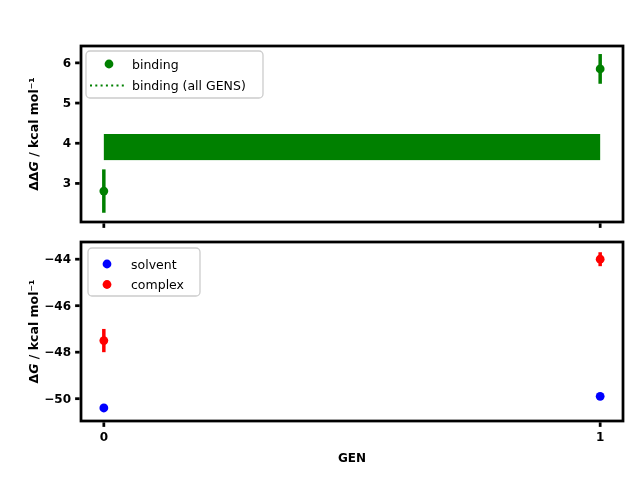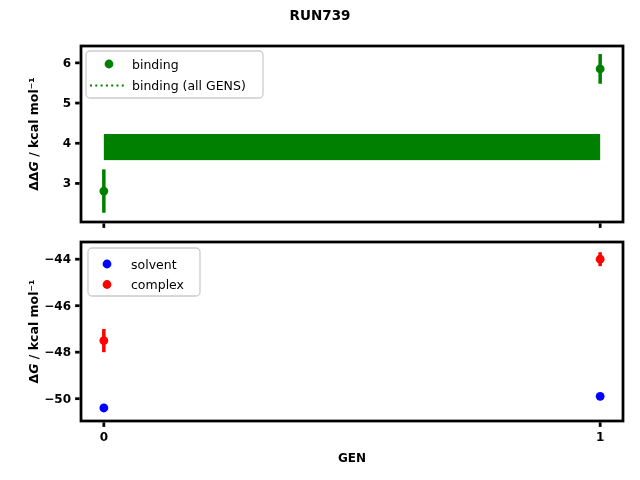--- a/index.html
+++ b/index.html
@@ -92,14 +92,13 @@
             <circle cx="107" cy="264" r="4.4" fill="#0000ff"></circle>
             <text x="131" y="264" text-anchor="start" dominant-baseline="central" font-size="12.5" fill="#000000">solvent</text>
           </g>
           <g>
             <circle cx="107" cy="284.5" r="4.4" fill="#ff0000"></circle>
             <text x="131" y="284.5" text-anchor="start" dominant-baseline="central" font-size="12.5" fill="#000000">complex</text>
           </g>
         </g>
       </g>
     </svg>
-  <div class="fig-title">RUN739</div>
 </div>
 
 </body></html>

